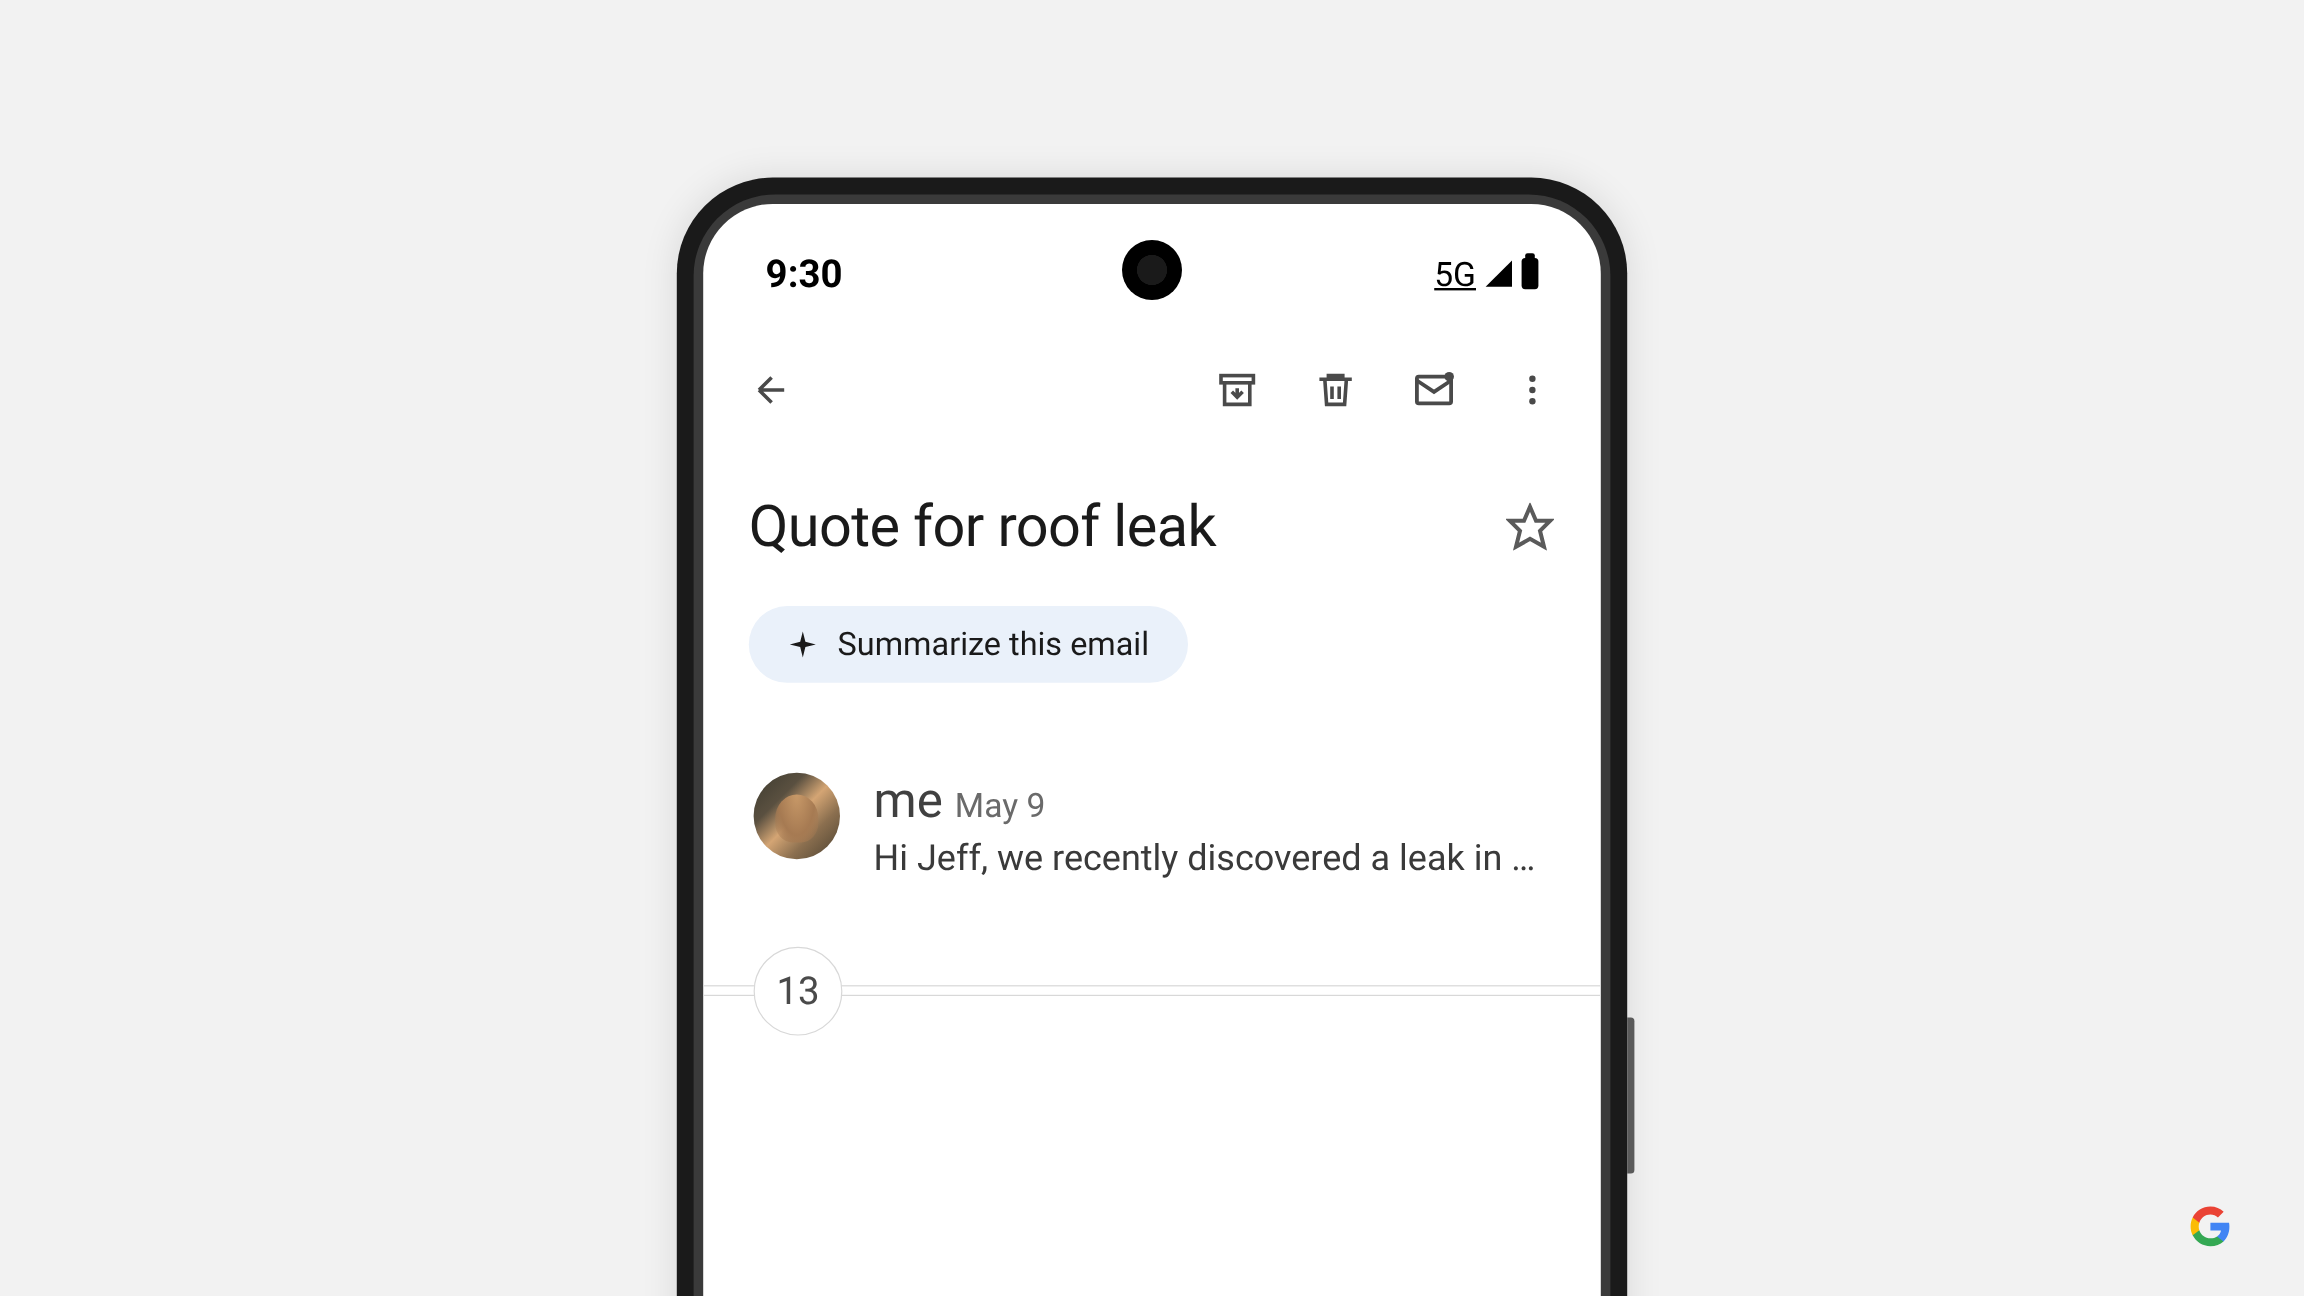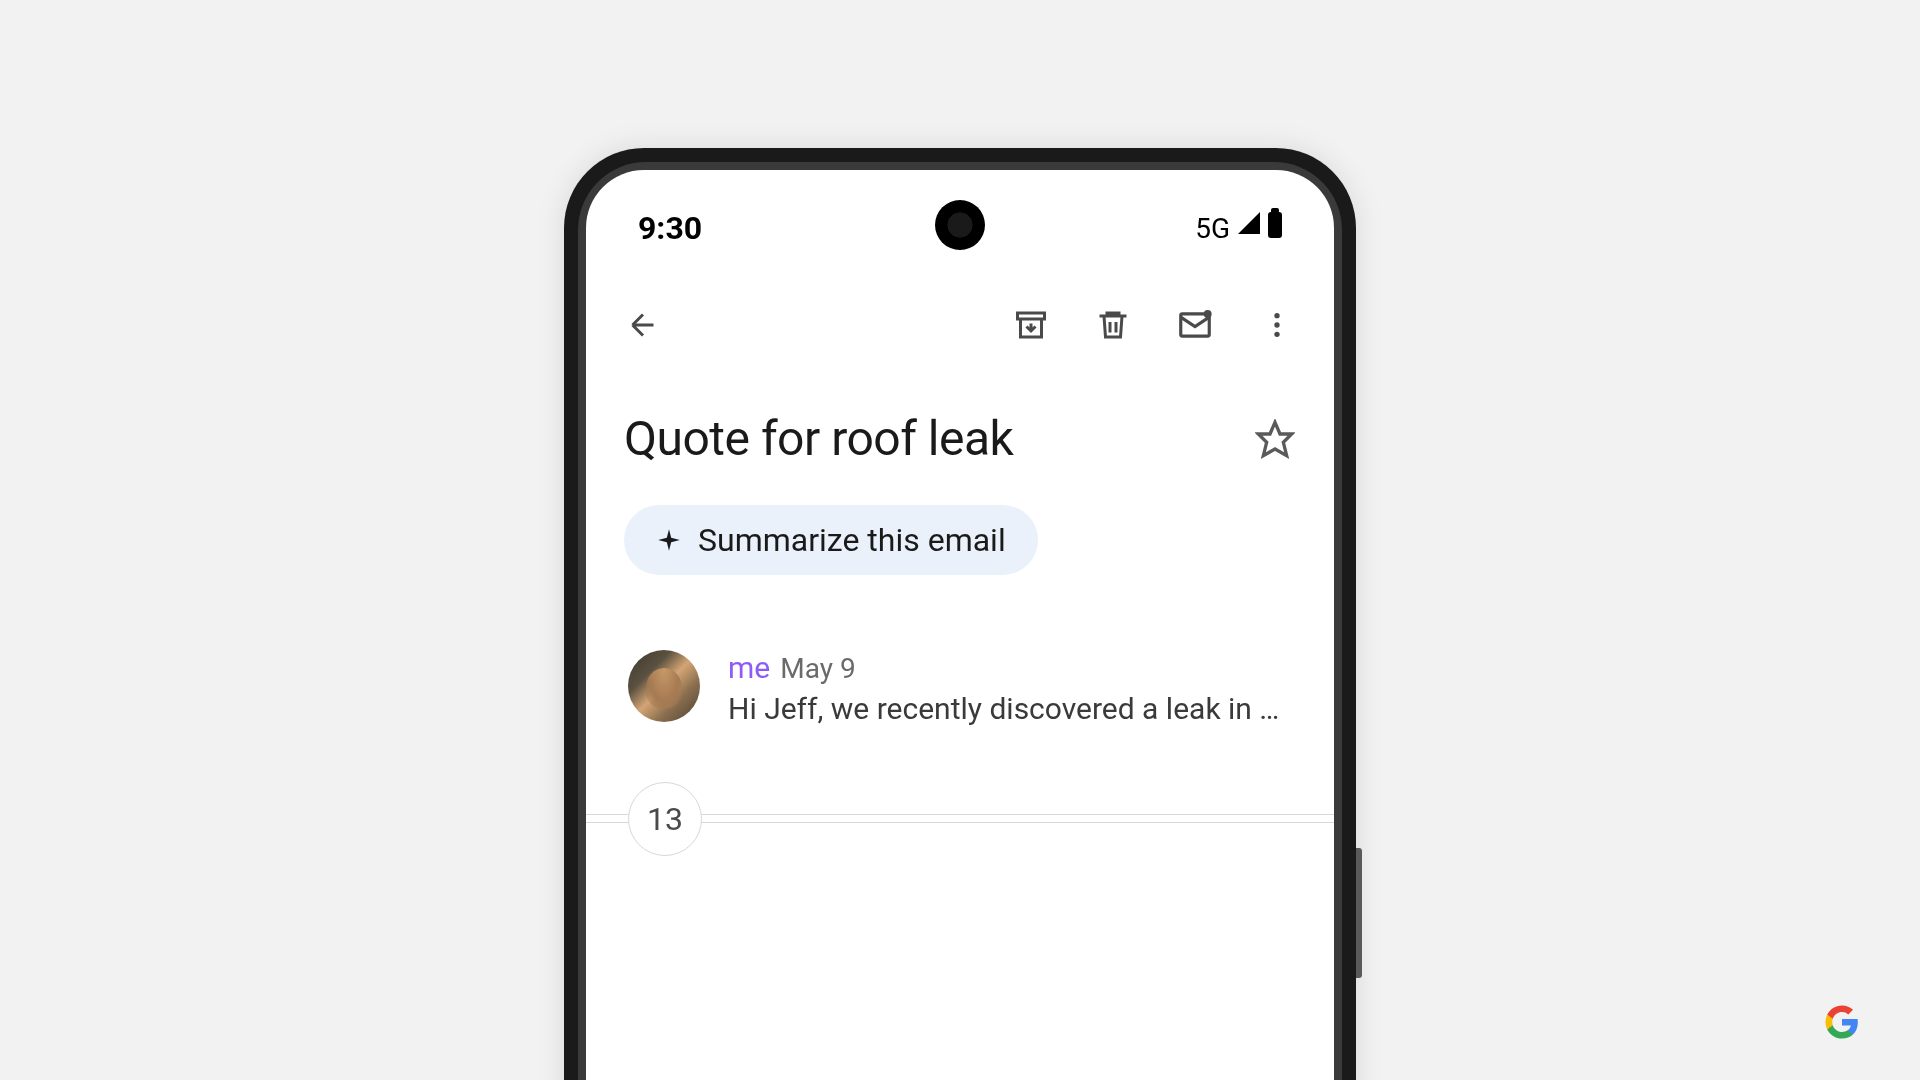--- a/index.html
+++ b/index.html
@@ -68,22 +68,23 @@
     }
     
     .status-time {
       font-size: 32px;
       font-weight: 700;
       color: #000;
     }
     
     .status-right {
       display: flex;
-      align-items: flex-start;
+      align-items: center;
       gap: 8px;
+      text-decoration: underline;
     }
     
     .status-5g {
       font-size: 28px;
       font-weight: 400;
       color: #000;
     }
     
     .signal-icon {
       width: 0;
@@ -175,21 +176,21 @@
       cursor: pointer;
     }
     
     .sparkle-icon {
       width: 26px;
       height: 26px;
       color: #1a1a1a;
     }
     
     .summarize-text {
-      font-size: 32px;
+      font-size: 27px;
       font-weight: 400;
       color: #1a1a1a;
     }
     
     .email-item {
       display: flex;
       gap: 28px;
       padding: 75px 38px 0 42px;
     }
     
@@ -220,23 +221,23 @@
     }
     
     .email-header {
       display: flex;
       align-items: baseline;
       gap: 10px;
       margin-bottom: 6px;
     }
     
     .sender {
-      font-size: 30px;
-      font-weight: 400;
-      color: #8b5cf6;
+      font-size: 41px;
+      font-weight: 400;
+      color: #404040;
     }
     
     .date {
       font-size: 28px;
       font-weight: 400;
       color: #6a6a6a;
     }
     
     .preview {
       font-size: 30px;

